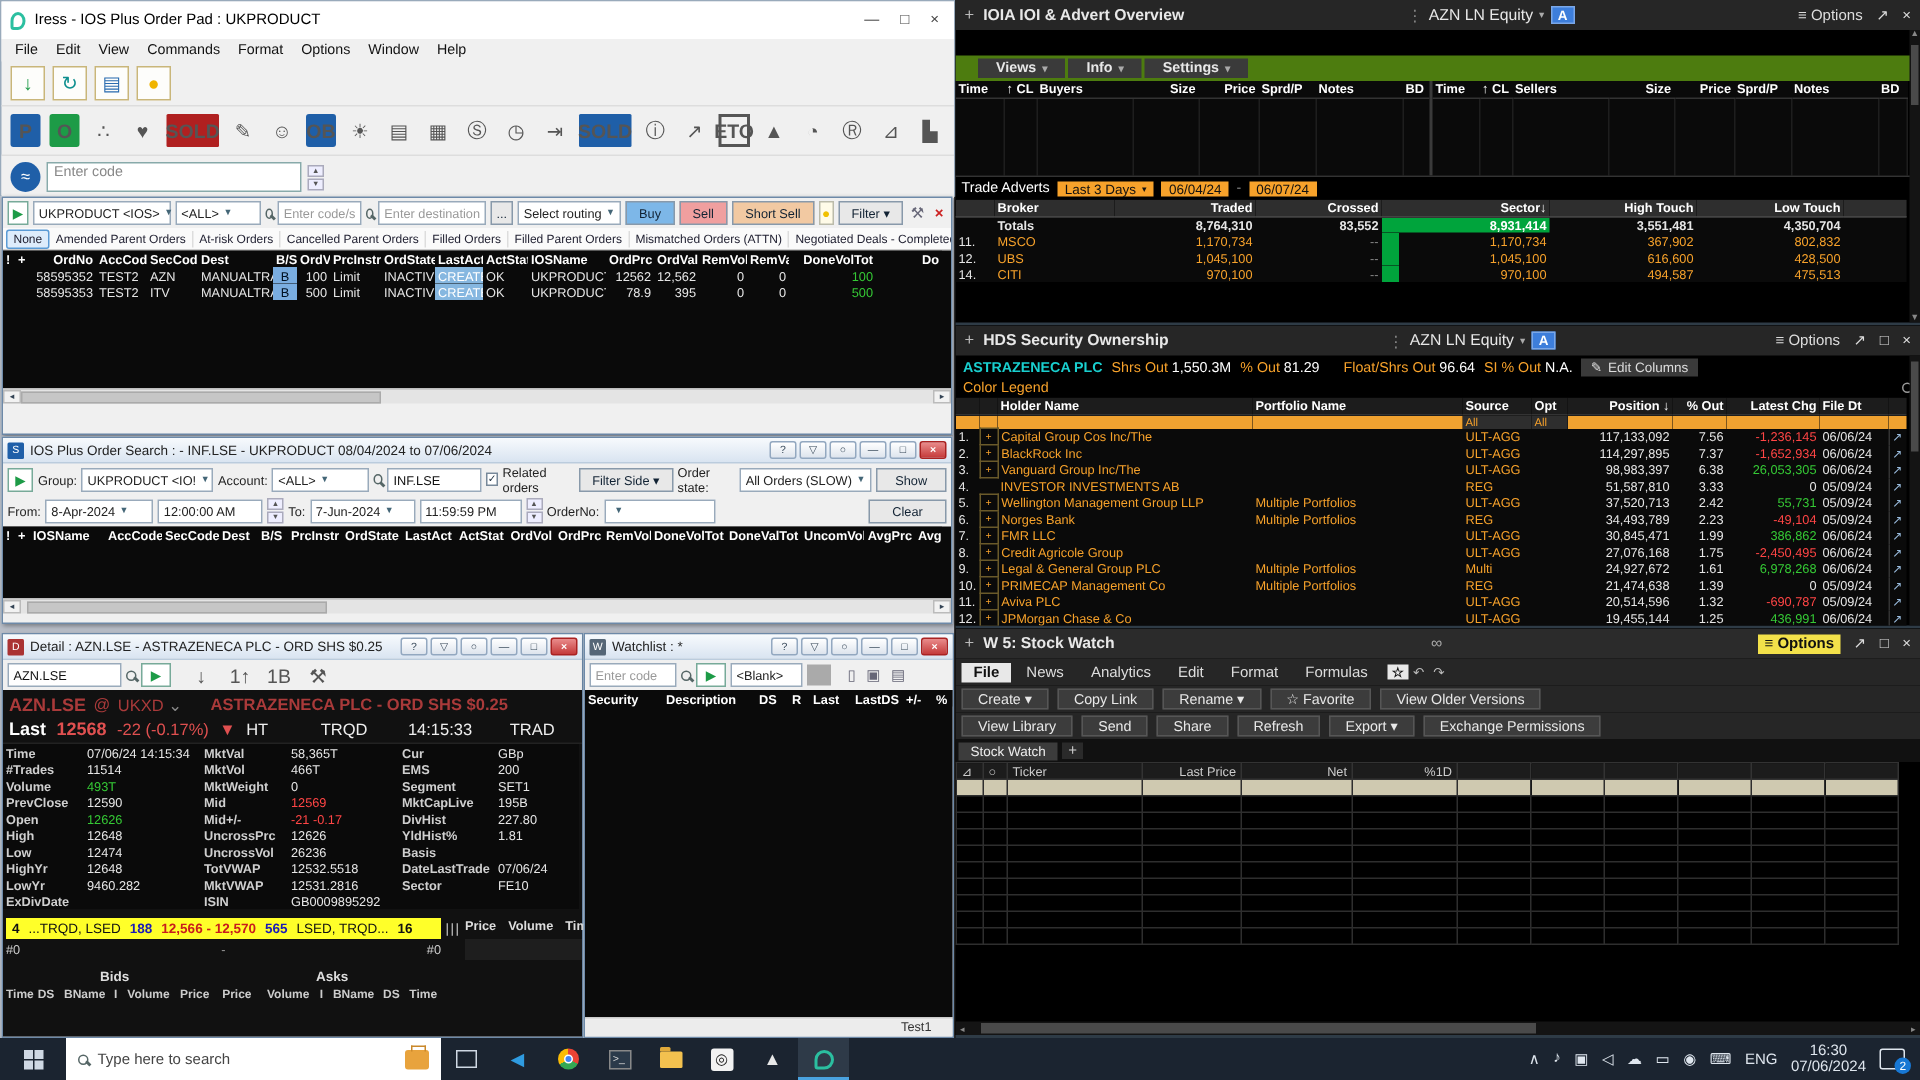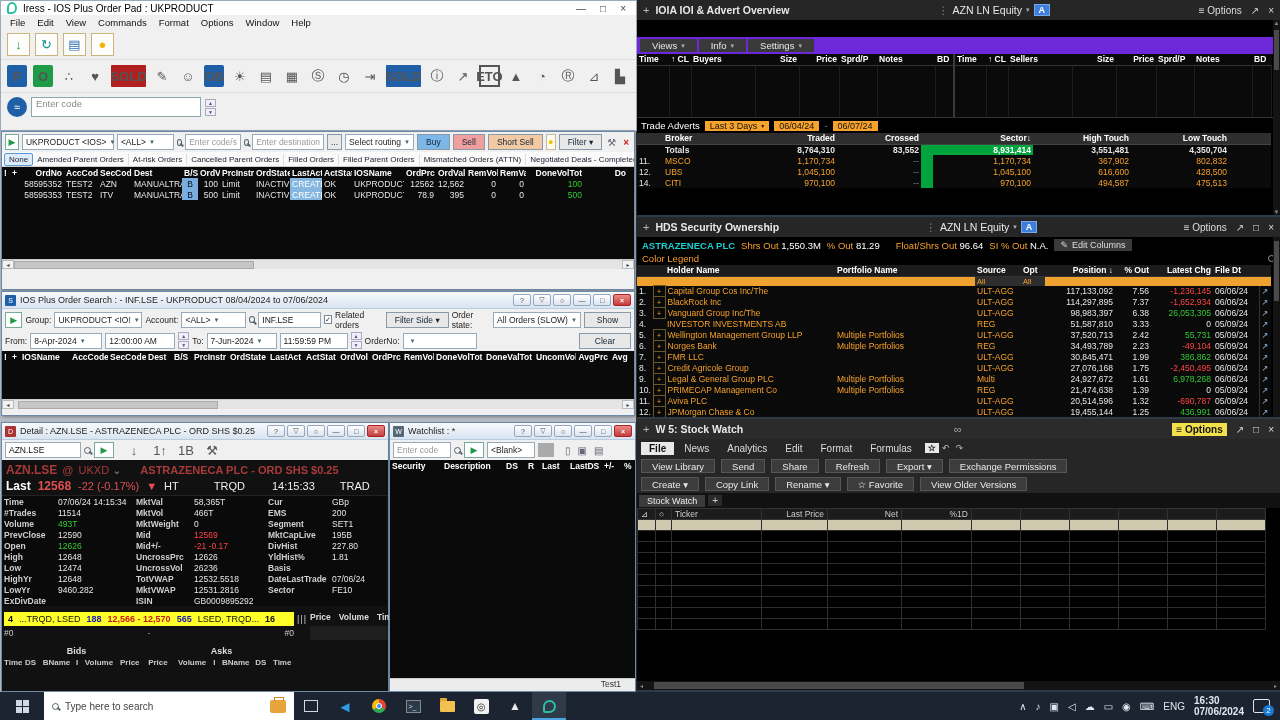--- a/index.html
+++ b/index.html
@@ -2,21 +2,21 @@
 <html><head>
 <meta charset="utf-8">
 <style>
   * { margin:0; padding:0; box-sizing:border-box; }
   body { font-family:"Liberation Sans", sans-serif; background:#000; }
   .stage { position:relative; width:1280px; height:720px; overflow:hidden; background:#000; font-family:"Liberation Sans",sans-serif; }
 
   
   .desk { position:absolute; left:0; top:0; width:637px; height:692px; background:#b9bec8; border-right:1px solid #333; }
   .mwin-top { position:absolute; left:0; top:0; width:637px; height:131px; background:#f0f0f0; border:1px solid #9ab; }
-  .mtitle { height:14px; background:#fff; display:flex; align-items:center; padding:0 6px; gap:6px; }
+  .mtitle { height:25px; background:#fff; display:flex; align-items:center; padding:0 6px; gap:6px; }
   .ilogo { width:10px; height:12px; border:2px solid #2bbfa0; border-radius:50% 50% 50% 2px; }
   .mtitle-t { font-size:10px; color:#000; flex:1; }
   .mctl { display:flex; gap:14px; font-size:10px; color:#444; padding-right:4px; }
   .mctl span { cursor:default; }
   .mmenu { height:15px; display:flex; gap:2px; padding:1px 4px; background:#f0f0f0; }
   .mmenu span { font-size:9.5px; padding:1px 5px; color:#111; }
   .tb1 { height:30px; display:flex; align-items:center; gap:5px; padding:2px 6px; border-bottom:1px solid #ddd; }
   .tb1 span { width:23px; height:23px; border:1px solid #c9b67a; background:#fdfdfb; display:flex; align-items:center; justify-content:center; font-size:13px; }
   .qi.g { color:#1d9b47; } .qi.t { color:#0e8f8f; } .qi.b { color:#2b6cb0; } .qi.y { color:#f0b400; }
   .tb2 { height:33px; display:flex; align-items:center; gap:6px; padding:2px 6px; border-bottom:1px solid #ddd; }
@@ -112,21 +112,21 @@
   .bpanel { position:absolute; left:0; width:643px; overflow:hidden; background:#000; border-bottom:2px solid #2e3b46; }
   .btitle { height:20px; background:#262626; display:flex; align-items:center; gap:6px; padding:0 6px; color:#e8e8e8; }
   .btitle .mv { color:#bbb; font-size:11px; }
   .btitle .tt { font-size:10.5px; font-weight:bold; white-space:nowrap; }
   .btitle .secmid { flex:1; display:flex; align-items:center; justify-content:center; gap:4px; font-size:10.5px; }
   .abox { background:#3d7edb; color:#fff; font-size:9px; font-weight:bold; padding:0 4px; border:1px solid #7aa7e8; }
   .bops { display:flex; gap:9px; align-items:center; font-size:10px; color:#ddd; }
   .bops .hl { background:#f3e14a; color:#111; padding:1px 4px; font-weight:bold; }
   .caret { font-size:7px; color:#aaa; }
 
-  .vrow { display:flex; gap:2px; padding:2px 3px; background:#6d28d9; }
+  .vrow { display:flex; gap:2px; padding:2px 15px; background:#4d7c0f;font-weight:bold; }
   .vbtn { background:#3a3a3a; color:#e8e8e8; font-size:9.5px; padding:1px 12px; display:inline-flex; gap:4px; align-items:center; }
   .iois { display:flex; align-items:center; gap:4px; padding:1px 3px; color:#e8e8e8; font-size:9.5px; }
   .fbtn { background:#2e2e2e; border:1px solid #555; font-size:7px; padding:0 4px; color:#ccc; }
   .rnb { display:flex; gap:1px; }
   .rnb span { width:13px; height:12px; background:#3a3a3a; color:#ddd; font-size:9px; display:flex; align-items:center; justify-content:center; }
   .rnb span:last-child { background:#3d7edb; color:#fff; }
   .zoomlbl { margin-left:auto; display:flex; align-items:center; gap:3px; }
   .zval { background:#f7a22b; color:#111; font-size:9px; padding:0 3px; font-weight:bold; }
   .t-ioia td { font-size:8.5px; color:#c8c8c8; height:12px; padding:0 2px; white-space:nowrap; overflow:hidden; }
   .t-ioia thead td { border-bottom:1px solid #333; }
@@ -203,21 +203,21 @@
   .ic-chrome::after { content:''; position:absolute; inset:4px; background:#4285f4; border:1.5px solid #fff; border-radius:50%; }
   .ic-ps { width:15px; height:13px; background:#2b3a4a; border:1px solid #888; color:#ddd; font-size:7px; line-height:11px; padding-left:2px; }
   .ic-folder { width:15px; height:11px; background:#f3c14f; border-radius:1px; position:relative; }
   .ic-folder::before { content:''; position:absolute; top:-3px; left:0; width:7px; height:3px; background:#e0a93a; border-radius:1px 1px 0 0; }
   .ic-white { width:15px; height:15px; background:#f2f2f2; border-radius:2px; color:#222; font-size:10px; text-align:center; line-height:15px; }
   .ic-bell { color:#e8e8e8; font-size:12px; }
   .ic-iress { width:13px; height:13px; border:2px solid #2bbfa0; border-radius:50% 50% 50% 2px; }
   .tray { margin-left:auto; display:flex; align-items:center; gap:9px; padding-right:10px; color:#dfe6ee; }
   .tray span { font-size:10px; }
   .tlang { font-size:10px; }
-  .tclock { font-size:9.5px; line-height:1.15;font-weight:bold; }
+  .tclock { text-align:center; font-size:9.5px; line-height:1.15; }
   .tbadge { position:relative; width:17px; height:14px; border:1.5px solid #dfe6ee; border-radius:2px; }
   .tbadge em { position:absolute; right:-5px; bottom:-4px; background:#1878d4; color:#fff; font-style:normal; font-size:8px; border-radius:50%; width:11px; height:11px; text-align:center; line-height:11px; }
 </style>
 </head>
 <body>
 
 <div class="stage">
 
   <div class="desk">
 
@@ -1212,33 +1212,33 @@
         <span>Edit</span>
         <span>Format</span>
         <span>Formulas</span>
         <span class="tailic" style="display:flex">
             <span class="tailic">☆</span>
             <span class="tailic">↶</span>
             <span class="tailic">↷</span>
           </span>
       </div>
       <div class="sw-btnrow">
+          <span class="swb">Create ▾</span>
+          <span class="swb">Copy Link</span>
+          <span class="swb">Rename ▾</span>
+          <span class="swb">☆ Favorite</span>
+          <span class="swb">View Older Versions</span>
+        </div>
+      <div class="sw-btnrow">
           <span class="swb">View Library</span>
           <span class="swb">Send</span>
           <span class="swb">Share</span>
           <span class="swb">Refresh</span>
           <span class="swb">Export ▾</span>
           <span class="swb">Exchange Permissions</span>
-        </div>
-      <div class="sw-btnrow">
-          <span class="swb">Create ▾</span>
-          <span class="swb">Copy Link</span>
-          <span class="swb">Rename ▾</span>
-          <span class="swb">☆ Favorite</span>
-          <span class="swb">View Older Versions</span>
         </div>
       <div class="sw-tabs">
         <span class="sw-tab">Stock Watch</span>
         <span class="sw-plus">+</span>
       </div>
       <table class="t-sw" style="width:628px">
         <colgroup>
             <col style="width:18px">
             <col style="width:16px">
             <col style="width:90px">

